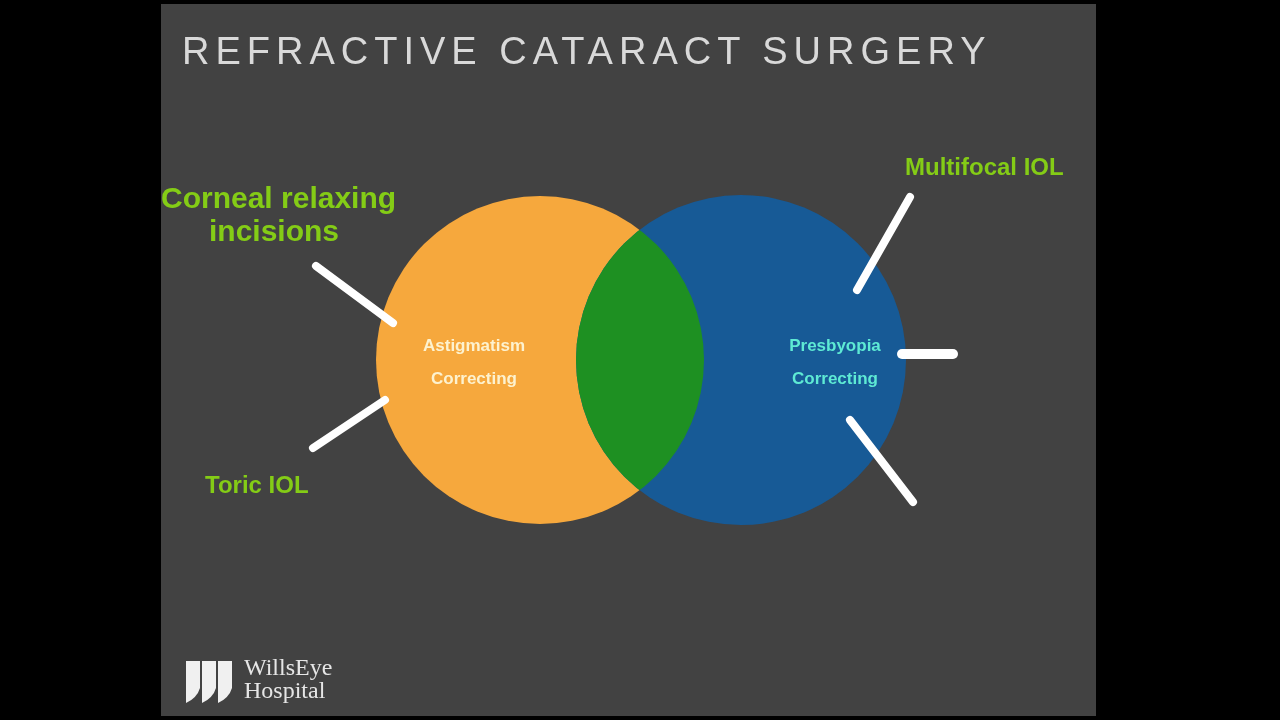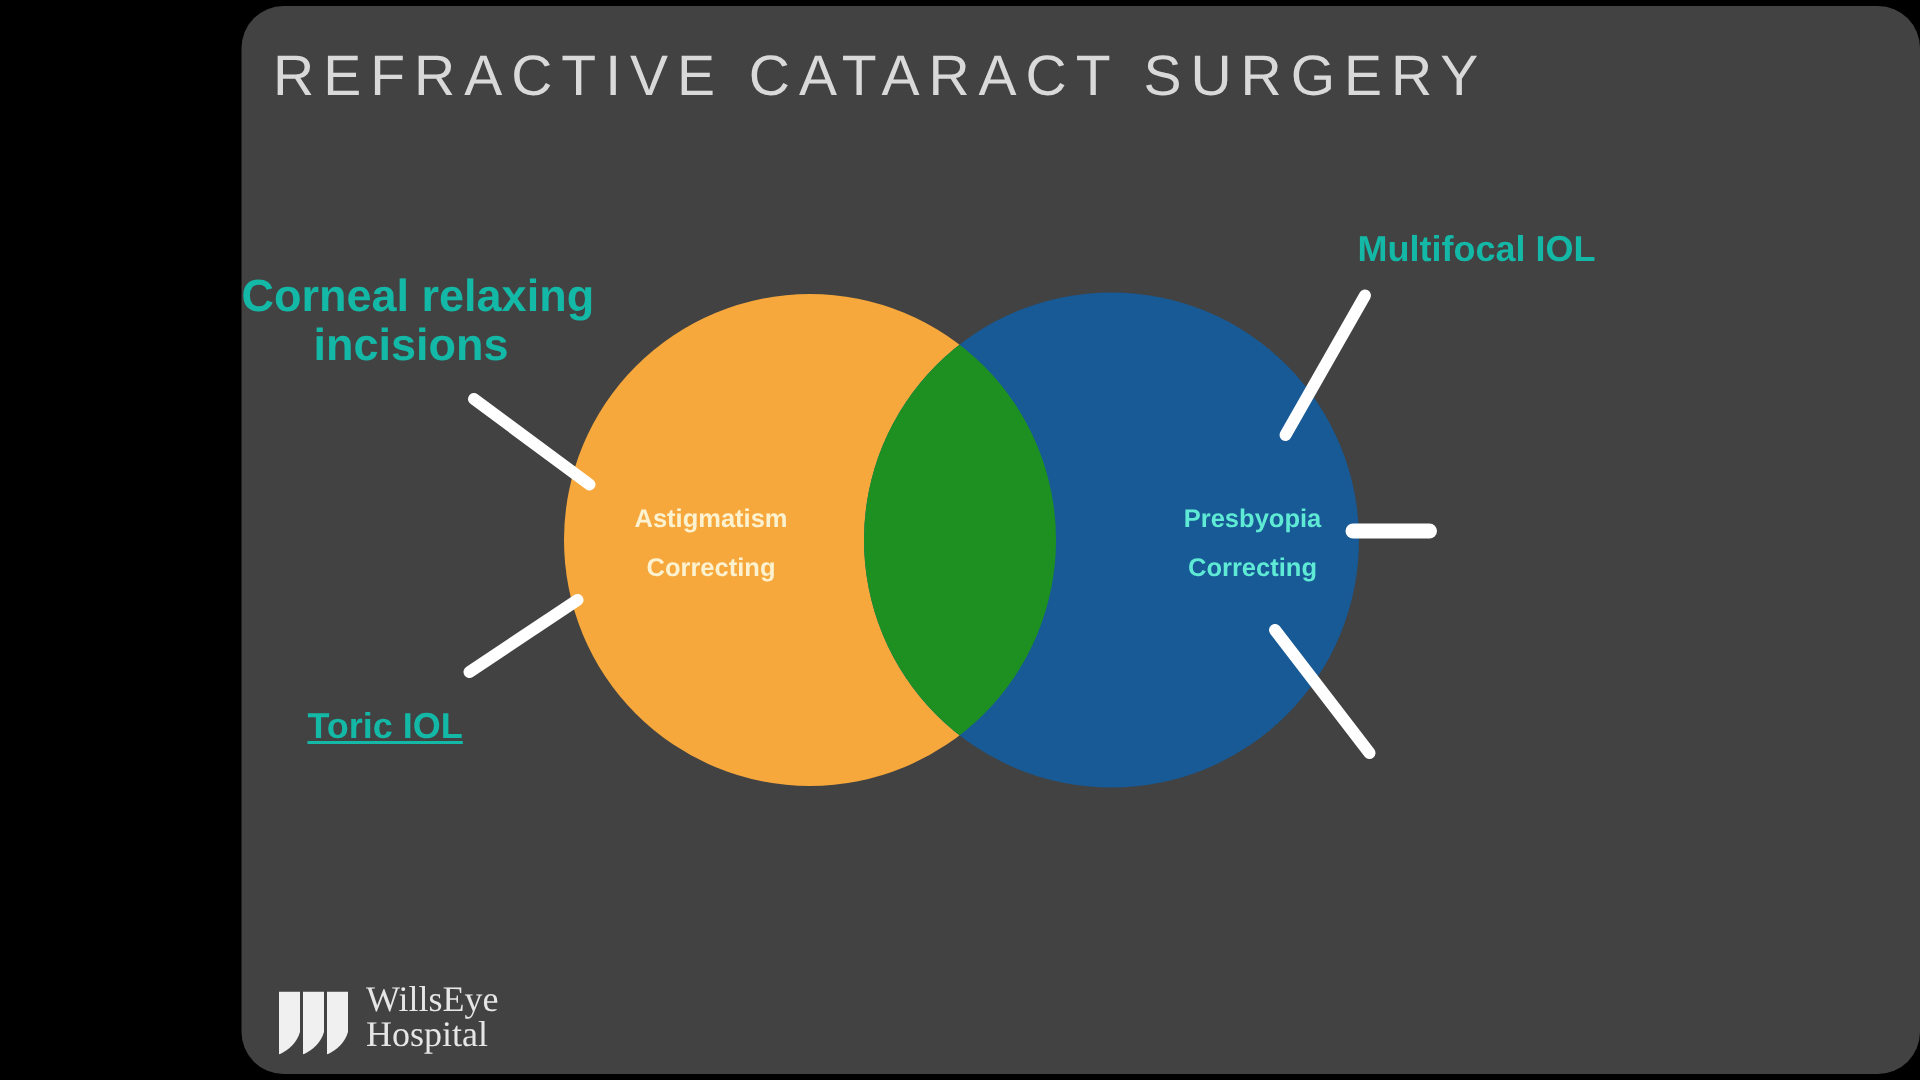--- a/index.html
+++ b/index.html
@@ -1,37 +1,36 @@
 <!DOCTYPE html>
 <html><head>
 <meta charset="utf-8">
 <style>
   html,body{margin:0;padding:0;background:#000;}
   #stage{
     position:relative;width:1280px;height:720px;background:#000;
     overflow:hidden;font-family:"Liberation Sans",sans-serif;
   }
   #slide{
-    position:absolute;left:161px;top:4px;width:1119px;height:712px;
+    position:absolute;left:161px;top:4px;width:935px;height:712px;
     background:#424242;
-    border-radius:28px;
   }
   .abs{position:absolute;}
   #title{
     left:21px;top:26px;
     font-size:38px;font-weight:400;letter-spacing:6px;
     color:#D9D9D9;white-space:nowrap;
   }
   #venn-svg{left:0;top:0;width:959px;height:712px;}
   .callout{
-    color:#14b8a6;font-weight:700;font-size:24px;line-height:33px;
+    color:#84cc16;font-weight:700;font-size:24px;line-height:33px;
     text-align:center;white-space:nowrap;
   }
   #corneal-label{left:0px;top:177px;width:226px;font-size:30px;}
-  #toric-label{left:44px;top:464px;text-decoration:underline;}
+  #toric-label{left:44px;top:464px;}
   #multifocal-label{left:744px;top:146px;}
   #edof-label{left:814px;top:341px;font-weight:400;font-size:26px;}
   #accommodating-label{left:720px;top:519px;width:240px;line-height:37px;}
   .venn-label{
     width:200px;text-align:center;font-weight:700;font-size:17px;
     line-height:33px;
   }
   #astigmatism-label{left:213px;top:325px;color:#FDF2CF;}
   #presbyopia-label{left:574px;top:325px;color:#5eead4;}
   #footer-logo{left:25px;top:652px;width:300px;height:52px;}

